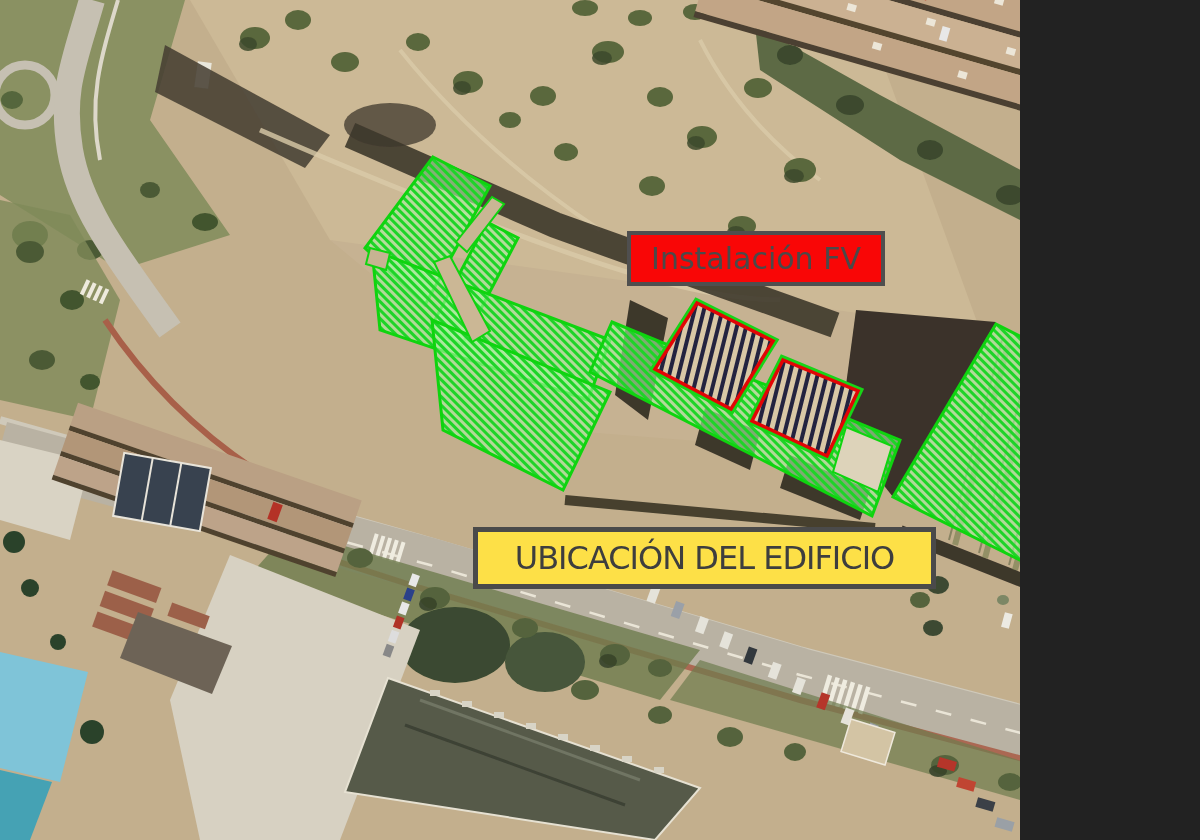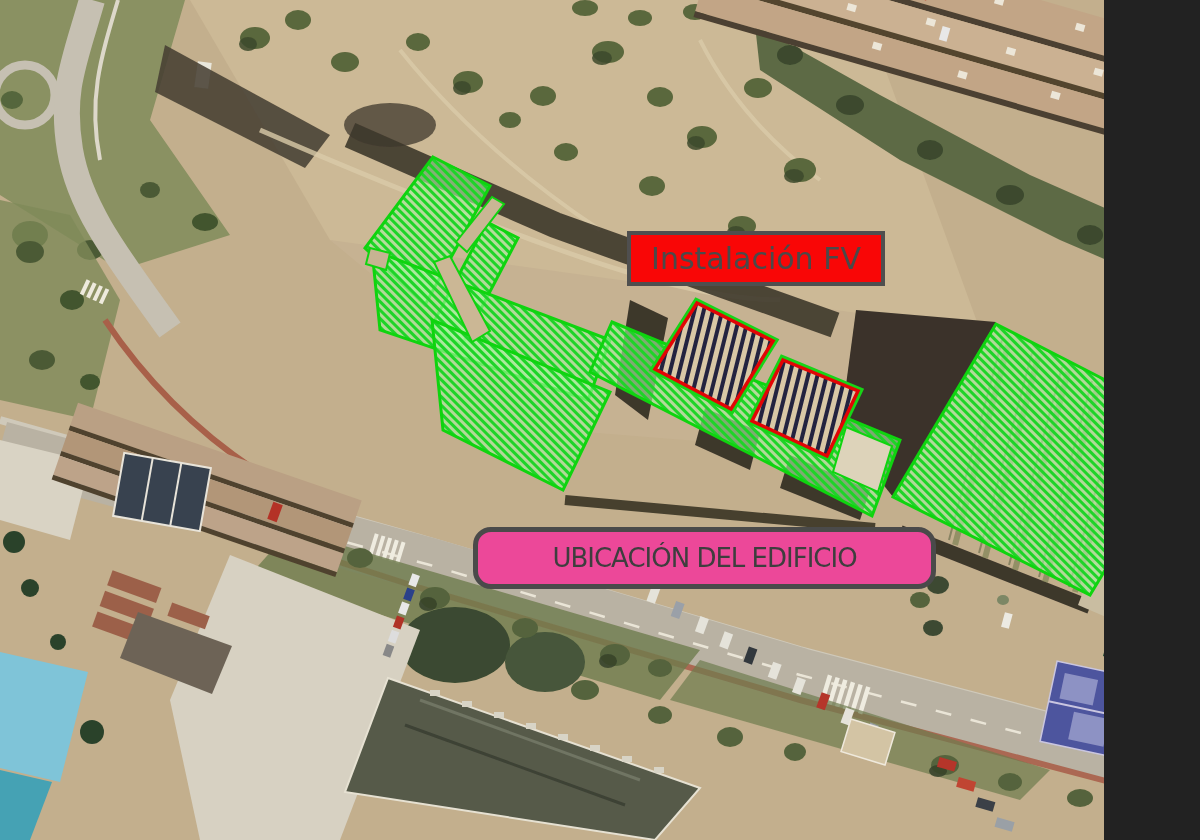--- a/index.html
+++ b/index.html
@@ -1,16 +1,16 @@
 <!DOCTYPE html>
 <html><head>
 <meta charset="utf-8">
 <style>
   html,body{margin:0;padding:0;background:#222;}
-  #stage{position:relative;width:1104px;height:840px;overflow:hidden;font-family:"DejaVu Sans",sans-serif;}
+  #stage{position:relative;width:980px;height:840px;overflow:hidden;font-family:"DejaVu Sans",sans-serif;padding-left:40px;}
   #stage svg{position:absolute;left:0;top:0;}
   .map-label{position:absolute;display:flex;align-items:center;justify-content:center;
     box-sizing:border-box;border-style:solid;border-width:4px;white-space:nowrap;
     font-family:"DejaVu Sans",sans-serif;line-height:1;}
   #label-building{border-width:5px;letter-spacing:-1px;}
 </style>
 </head>
 <body>
 
 <div id="stage">
@@ -314,16 +314,16 @@
         <polygon points="697,303 773,341 731,409 655,369" fill="none" stroke="#17d417" stroke-width="9"></polygon>
         <polygon points="697,303 773,341 731,409 655,369" fill="url(#pvStripes)" stroke="#e20505" stroke-width="3.5"></polygon>
         <polygon points="783,360 858,391 827,456 752,421" fill="none" stroke="#17d417" stroke-width="9"></polygon>
         <polygon points="783,360 858,391 827,456 752,421" fill="url(#pvStripes)" stroke="#e20505" stroke-width="3.5"></polygon>
       </g>
 </svg>
 
 <div class="map-label" id="label-pv" style="left: 627px; top: 231px; width: 258px; height: 55px; background: rgb(249, 6, 6); border-color: rgb(79, 79, 79); color: rgb(74, 74, 74); font-size: 30px;">
   <span>Instalación FV</span>
 </div>
-<div class="map-label" id="label-building" style="left: 473px; top: 527px; width: 463px; height: 62px; background: #ec4899; border-color: rgb(74, 74, 74); color: rgb(62, 62, 62); font-size: 26px; border-radius: 18px;">
+<div class="map-label" id="label-building" style="left: 473px; top: 527px; width: 463px; height: 62px; background: #fde047; border-color: rgb(74, 74, 74); color: rgb(62, 62, 62); font-size: 32px;">
   <span>UBICACIÓN DEL EDIFICIO</span>
 </div>
 </div>
 
 </body></html>

